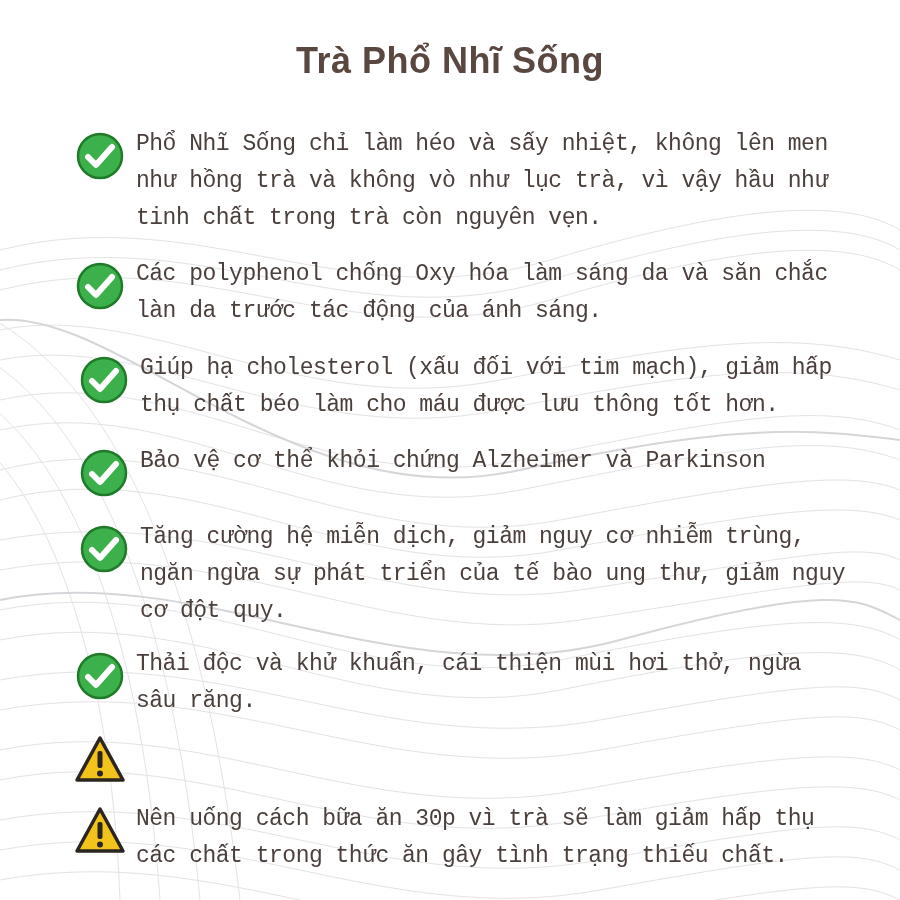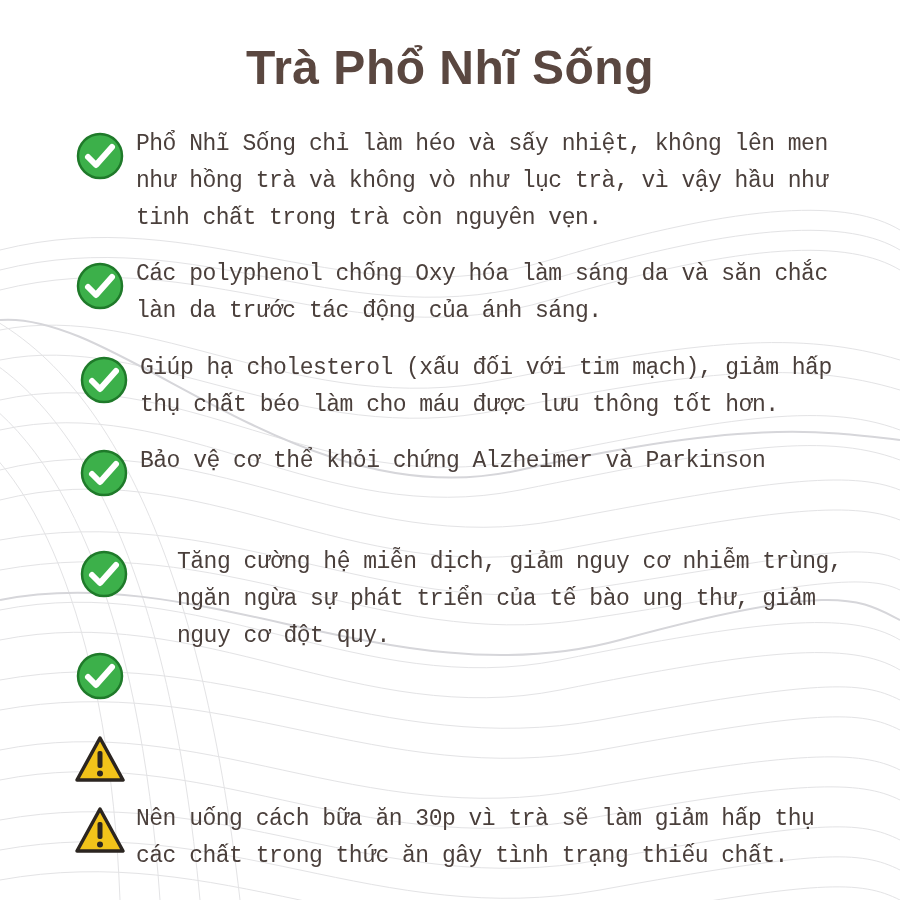--- a/index.html
+++ b/index.html
@@ -21,21 +21,21 @@
       width: 900px; height: 900px;
       z-index: 0;
     }
     .title {
       position: absolute;
       left: 0; right: 0;
       top: 40px;
       text-align: center;
       font-family: "Liberation Sans", sans-serif;
       font-weight: 700;
-      font-size: 48px;
+      font-size: 36px;
       color: #5a4740;
       letter-spacing: 0.5px;
       z-index: 2;
     }
     .item {
       position: absolute;
       left: 74px;
       width: 780px;
       display: flex;
       align-items: flex-start;
@@ -128,37 +128,38 @@
 <div class="item" style="top:443px; left:78px;">
   <span class="icon">
     <svg width="52" height="52" viewBox="0 0 52 52">
         <circle cx="26" cy="26" r="22" fill="#3cb04a" stroke="#1f7a2a" stroke-width="2.5"></circle>
         <path d="M14 27 L22 35 L38 17" fill="none" stroke="#ffffff" stroke-width="6" stroke-linecap="round" stroke-linejoin="round"></path>
       </svg>
   </span>
   <span class="text">Bảo vệ cơ thể khỏi chứng Alzheimer và Parkinson</span>
 </div>
 
-<div class="item" style="top:544px; left:78px;gap:37px;">
+<div class="item" style="top:519px; left:78px;">
   <span class="icon">
     <svg width="52" height="52" viewBox="0 0 52 52">
         <circle cx="26" cy="26" r="22" fill="#3cb04a" stroke="#1f7a2a" stroke-width="2.5"></circle>
         <path d="M14 27 L22 35 L38 17" fill="none" stroke="#ffffff" stroke-width="6" stroke-linecap="round" stroke-linejoin="round"></path>
       </svg>
   </span>
   <span class="text">Tăng cường hệ miễn dịch, giảm nguy cơ nhiễm trùng, ngăn ngừa sự phát triển của tế bào ung thư, giảm nguy cơ đột quy.</span>
 </div>
 
 <div class="item" style="top:646px;">
   <span class="icon">
     <svg width="52" height="52" viewBox="0 0 52 52">
         <circle cx="26" cy="26" r="22" fill="#3cb04a" stroke="#1f7a2a" stroke-width="2.5"></circle>
         <path d="M14 27 L22 35 L38 17" fill="none" stroke="#ffffff" stroke-width="6" stroke-linecap="round" stroke-linejoin="round"></path>
       </svg>
   </span>
+  <span class="text">Thải độc và khử khuẩn, cái thiện mùi hơi thở, ngừa sâu răng.</span>
 </div>
 
 <div class="item" style="top:730px;">
   <span class="icon">
     <svg width="52" height="52" viewBox="0 0 52 52">
         <path d="M26 4 L49 46 L3 46 Z" fill="#f2c31a" stroke="#2b2520" stroke-width="3.5" stroke-linejoin="round"></path>
         <rect x="23.5" y="17" width="5" height="17" rx="2" fill="#2b2520"></rect>
         <circle cx="26" cy="39.5" r="3" fill="#2b2520"></circle>
       </svg>
   </span>

